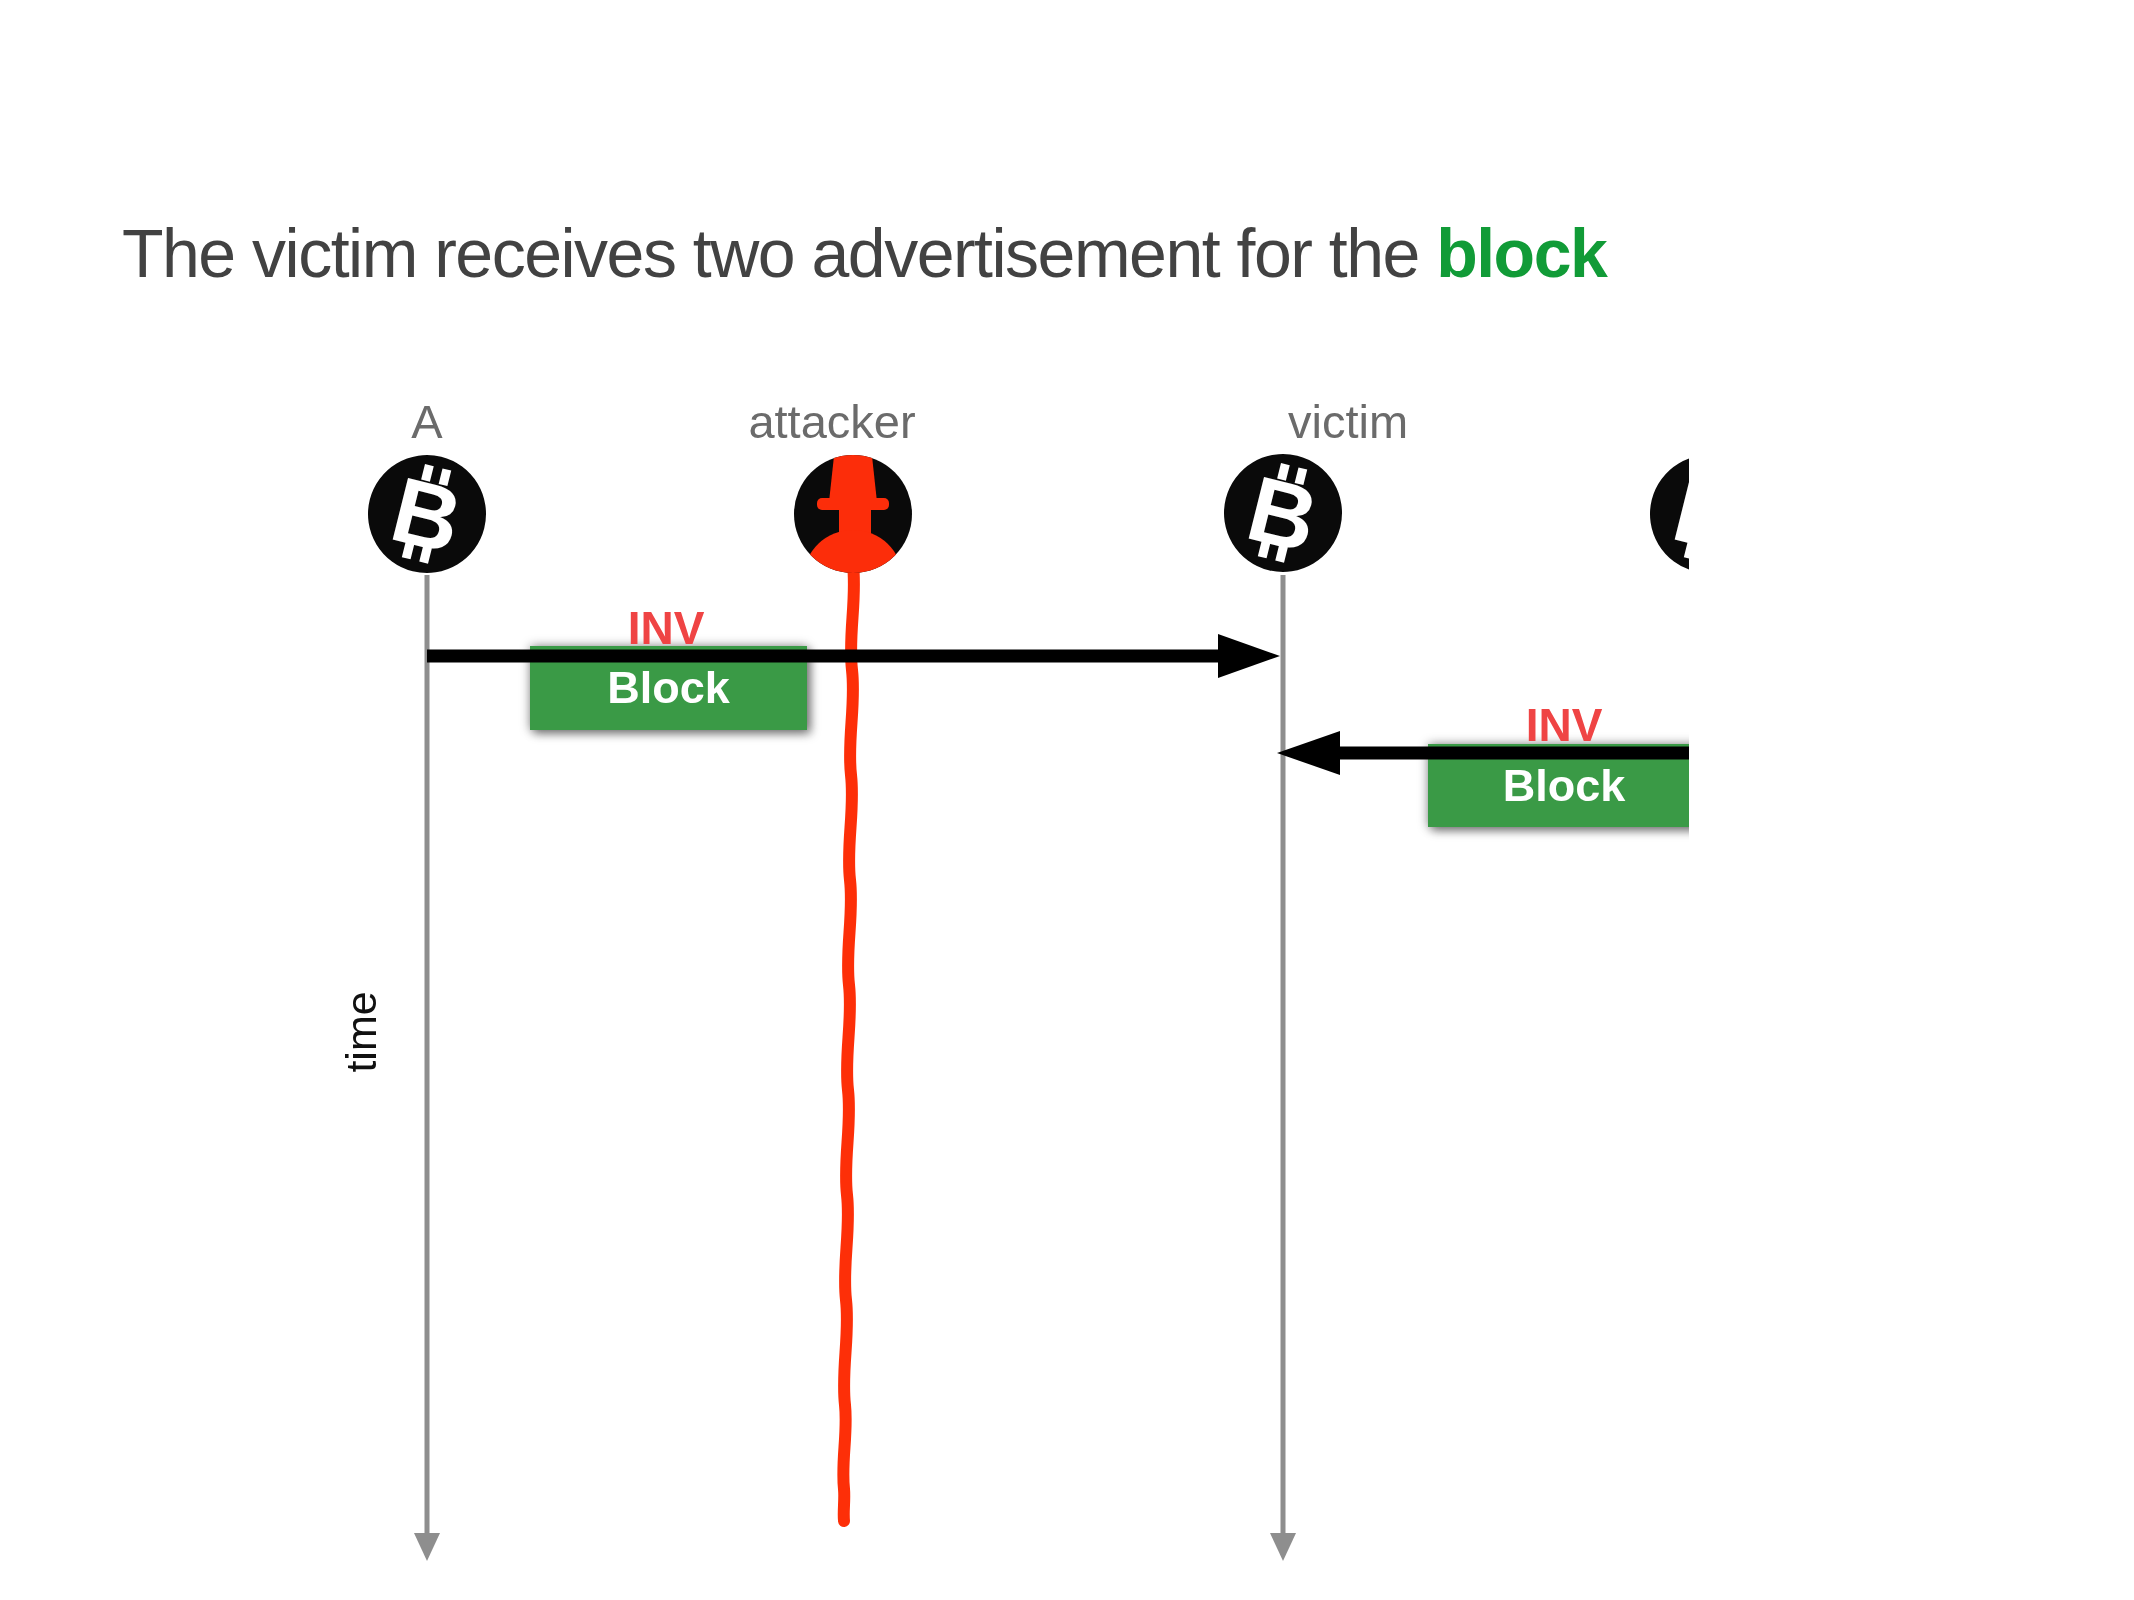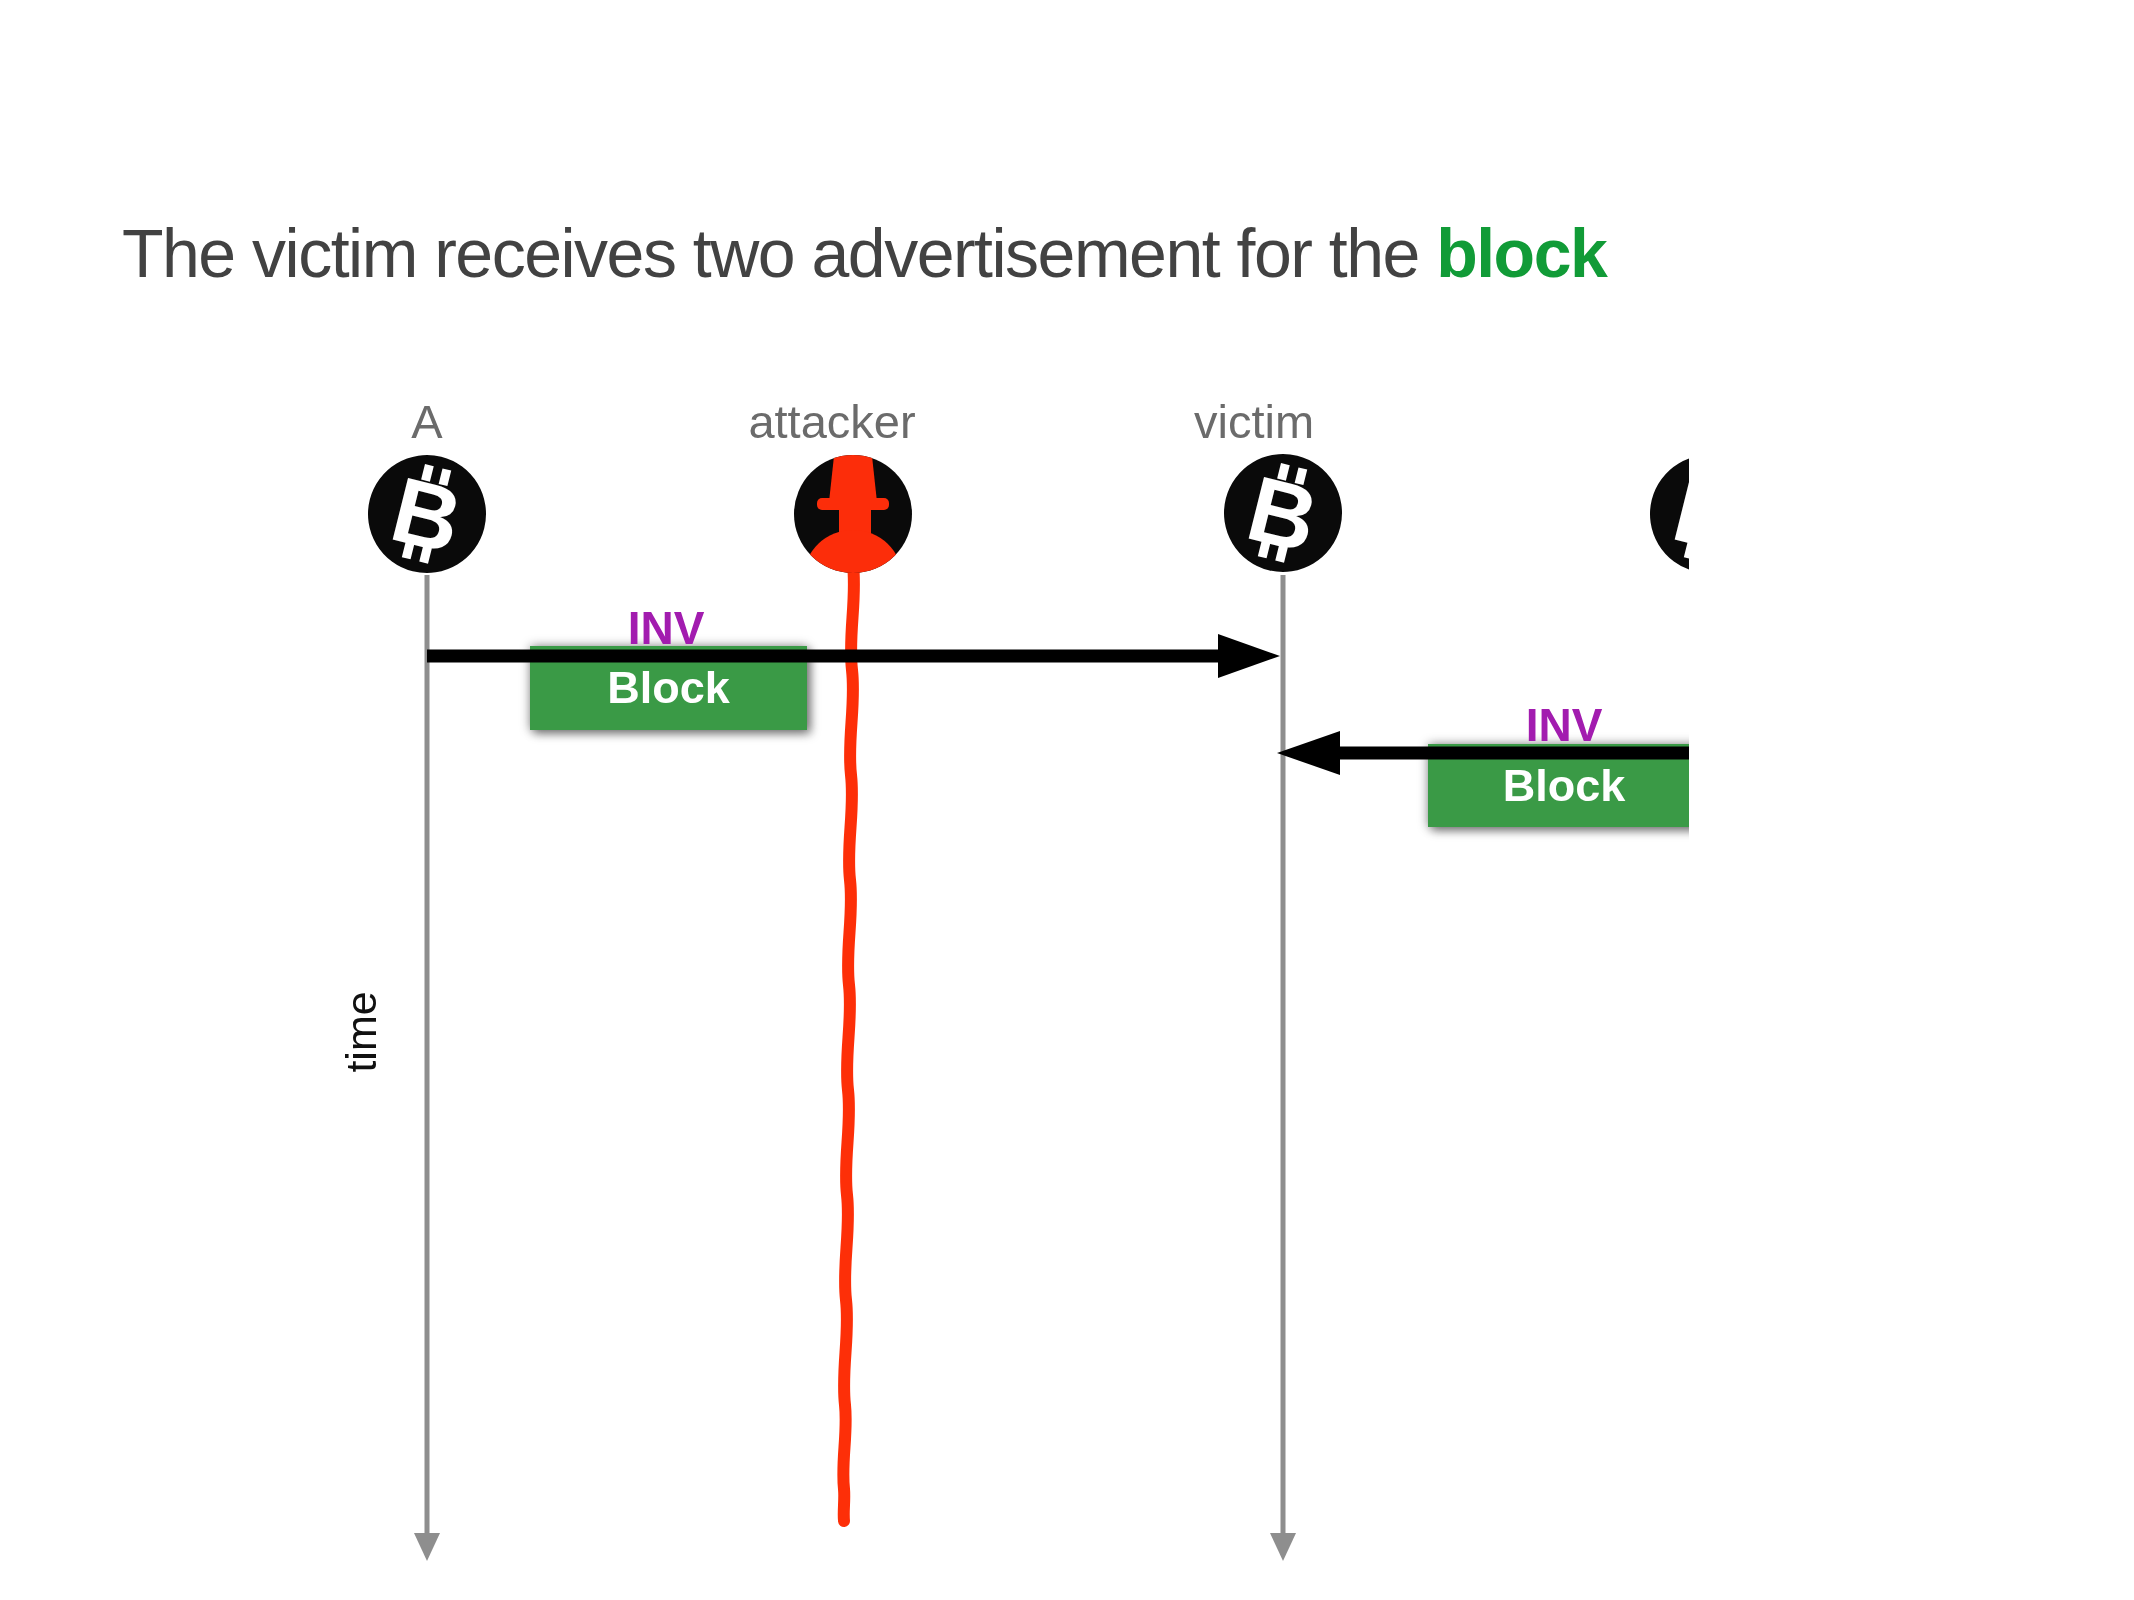--- a/index.html
+++ b/index.html
@@ -12,21 +12,21 @@
     position:absolute;left:122px;top:205px;margin:0;
     font-size:68px;font-weight:400;letter-spacing:-1.5px;color:#424242;white-space:nowrap;
   }
   .title .hl{color:#119b37;font-weight:700;}
   .actor-label{
     position:absolute;top:385px;transform:translateX(-50%);
     font-size:47px;color:#6b6b6b;white-space:nowrap;
   }
   .msg-label{
     position:absolute;transform:translateX(-50%);
-    font-size:46px;font-weight:700;color:#a21caf;white-space:nowrap;
+    font-size:46px;font-weight:700;color:#ef4444;white-space:nowrap;
   }
   .inv1{left:666px;top:592px;}
   .inv2{left:1564px;top:689px;}
   .block-box{
     position:absolute;display:flex;align-items:center;justify-content:center;
     background:#3a9a46;color:#ffffff;font-size:45px;font-weight:700;
     box-shadow:0 0 10px rgba(0,0,0,0.40), 4px 4px 9px rgba(0,0,0,0.40);
   }
   .box1{left:530px;top:637px;width:277px;height:84px;}
   .box2{left:1428px;top:735px;width:272px;height:83px;}
@@ -42,21 +42,21 @@
 </style>
 </head>
 <body>
 
 <div class="slide">
 
   <h1 class="title"><span>The victim receives two advertisement for the </span><span class="hl">block</span></h1>
 
   <div class="actor-label" style="left:427px">A</div>
   <div class="actor-label" style="left:832px">attacker</div>
-  <div class="actor-label" style="left:1254px">victim</div>
+  <div class="actor-label" style="left:1348px">victim</div>
   <div class="actor-label" style="left:1709px">B</div>
 
   <div class="block-box box1">
     <span>Block</span>
   </div>
   <div class="block-box box2">
     <span>Block</span>
   </div>
 
   <div class="msg-label inv1">INV</div>

